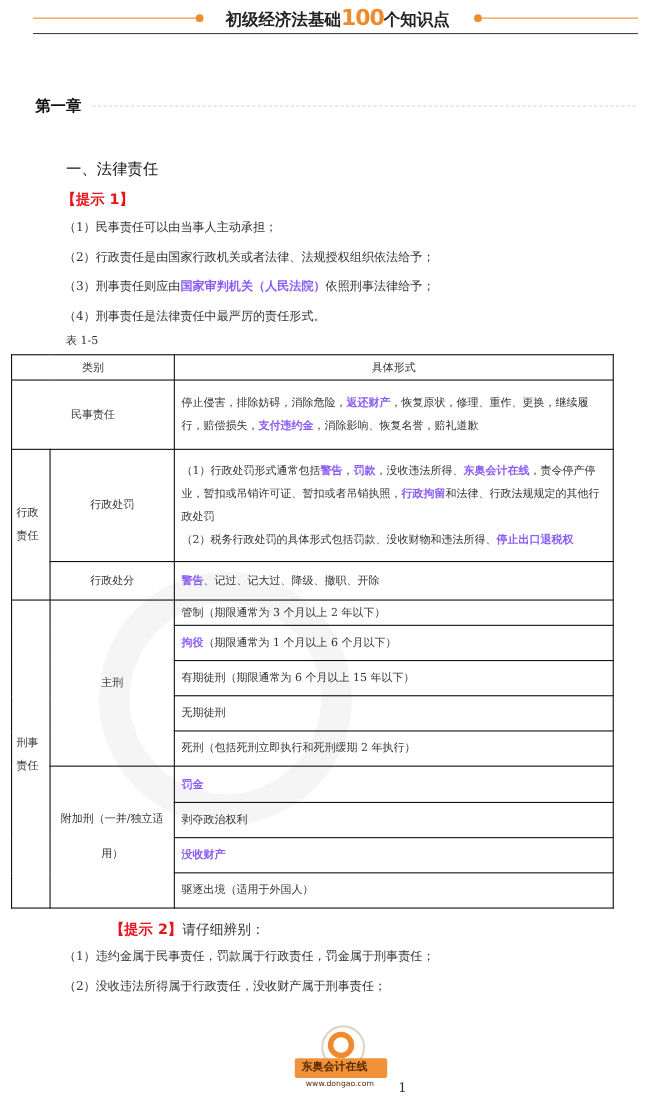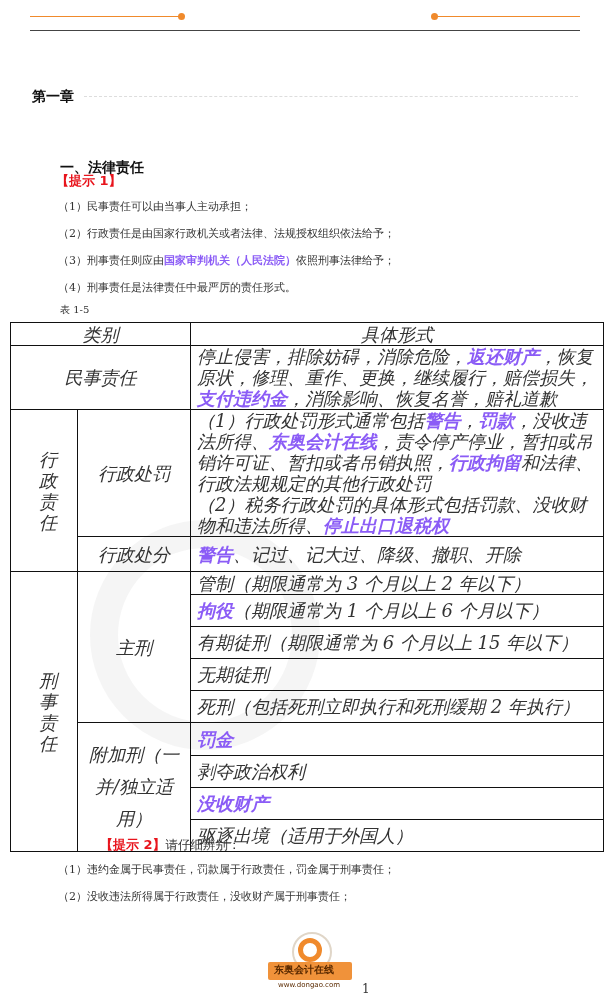--- a/index.html
+++ b/index.html
@@ -10,32 +10,32 @@
   .hdr .dot-l { position:absolute; left:178px; top:13px; width:7px; height:7px; border-radius:50%; background:#f08a2c; }
   .hdr .line-r { position:absolute; left:435px; top:16px; width:145px; height:1px; background:#f08a2c; }
   .hdr .dot-r { position:absolute; left:431px; top:13px; width:7px; height:7px; border-radius:50%; background:#f08a2c; }
   .hdr .title { position:absolute; left:205px; top:4px; font-family:"DejaVu Sans", sans-serif; font-weight:bold; font-size:15px; color:#222; white-space:nowrap; }
   .hdr .title .num { color:#f08a2c; font-size:20px; font-weight:900; letter-spacing:-1px; }
   .hdr .rule { position:absolute; left:30px; top:30px; width:550px; height:1px; background:#444; }
 
   .chapter { position:absolute; left:32px; top:88px; font-family:"DejaVu Sans", sans-serif; font-weight:bold; font-size:14px; color:#111; }
   .chapter-rule { position:absolute; left:84px; top:96px; width:494px; border-top:1px dashed #ddd; }
 
-  .section { position:absolute; left:60px; top:159px; font-family:"DejaVu Sans", sans-serif; font-weight:bold; font-size:14px; color:#111; }
+  .section { position:absolute; left:60px; top:145px; font-family:"DejaVu Sans", sans-serif; font-weight:normal; font-size:14px; color:#111; }
 
   .tip { position:absolute; left:56px; font-family:"DejaVu Sans", sans-serif; font-weight:bold; font-size:13px; color:#e8141c;text-align:center; }
   .para { position:absolute; left:58px; font-size:11px; color:#333; white-space:nowrap; }
   .red { color:#8b5cf6; font-weight:bold; font-family:"DejaVu Sans", sans-serif; }
   .tcap { position:absolute; left:60px; top:303px; font-size:10px; color:#333; }
 
-  table.t { position:absolute; left:10px; top:322px; width:594px; border-collapse:collapse; font-size:18px; color:#333;font-style:italic; }
+  table.t { position:absolute; left:10px; top:322px; width:548px; border-collapse:collapse; font-size:10px; color:#333; }
   table.t td, table.t th { border:1.5px solid #111; padding:0 6px; font-weight:normal; line-height:21px; }
   table.t th { text-align:center; height:22px; }
   .c { text-align:center; }
-  .col1 { width:26px; padding:0 20px !important; text-align:right; }
+  .col1 { width:26px; padding:0 4px !important; text-align:left; }
   .col2 { width:100px; }
 
   .tip2 { position:absolute; left:56px; top:836px; font-size:12.5px; white-space:nowrap;margin-left:44px; }
   .tip2 .lab { font-family:"DejaVu Sans", sans-serif; font-weight:bold; color:#e8141c; font-size:13px; }
 
   .logo { position:absolute; left:264px; top:930px; width:92px; height:64px; }
   .logo .ring { position:absolute; left:28px; top:2px; width:36px; height:36px; border-radius:50%; background:#fff; border:2px solid #e0d6c8; }
   .logo .d { position:absolute; left:34px; top:8px; width:24px; height:24px; border-radius:50%; border:5px solid #f08a2c; box-sizing:border-box; }
   .logo .ribbon { position:absolute; left:4px; top:32px; width:84px; height:18px; background:#f0923a; border-radius:2px; }
   .logo .rtext { position:absolute; left:10px; top:33px; font-family:"DejaVu Sans", sans-serif; font-size:10px; font-weight:bold; color:#5a2a00; white-space:nowrap; }
@@ -45,20 +45,23 @@
   .wm { position:absolute; left:90px; top:520px; width:230px; height:230px; border-radius:50%; border:28px solid rgba(200,200,200,0.18); box-sizing:border-box; pointer-events:none; }
 </style>
 </head>
 <body>
 
 <div class="wm"></div>
 
 <div class="hdr">
   <div class="line-l"></div>
   <div class="dot-l"></div>
+  <div class="title">
+    <span>初级经济法基础</span><span class="num">100</span><span>个知识点</span>
+  </div>
   <div class="dot-r"></div>
   <div class="line-r"></div>
   <div class="rule"></div>
 </div>
 
 <div class="chapter">第一章</div>
 <div class="chapter-rule"></div>
 
 <div class="section">一、法律责任</div>
 

